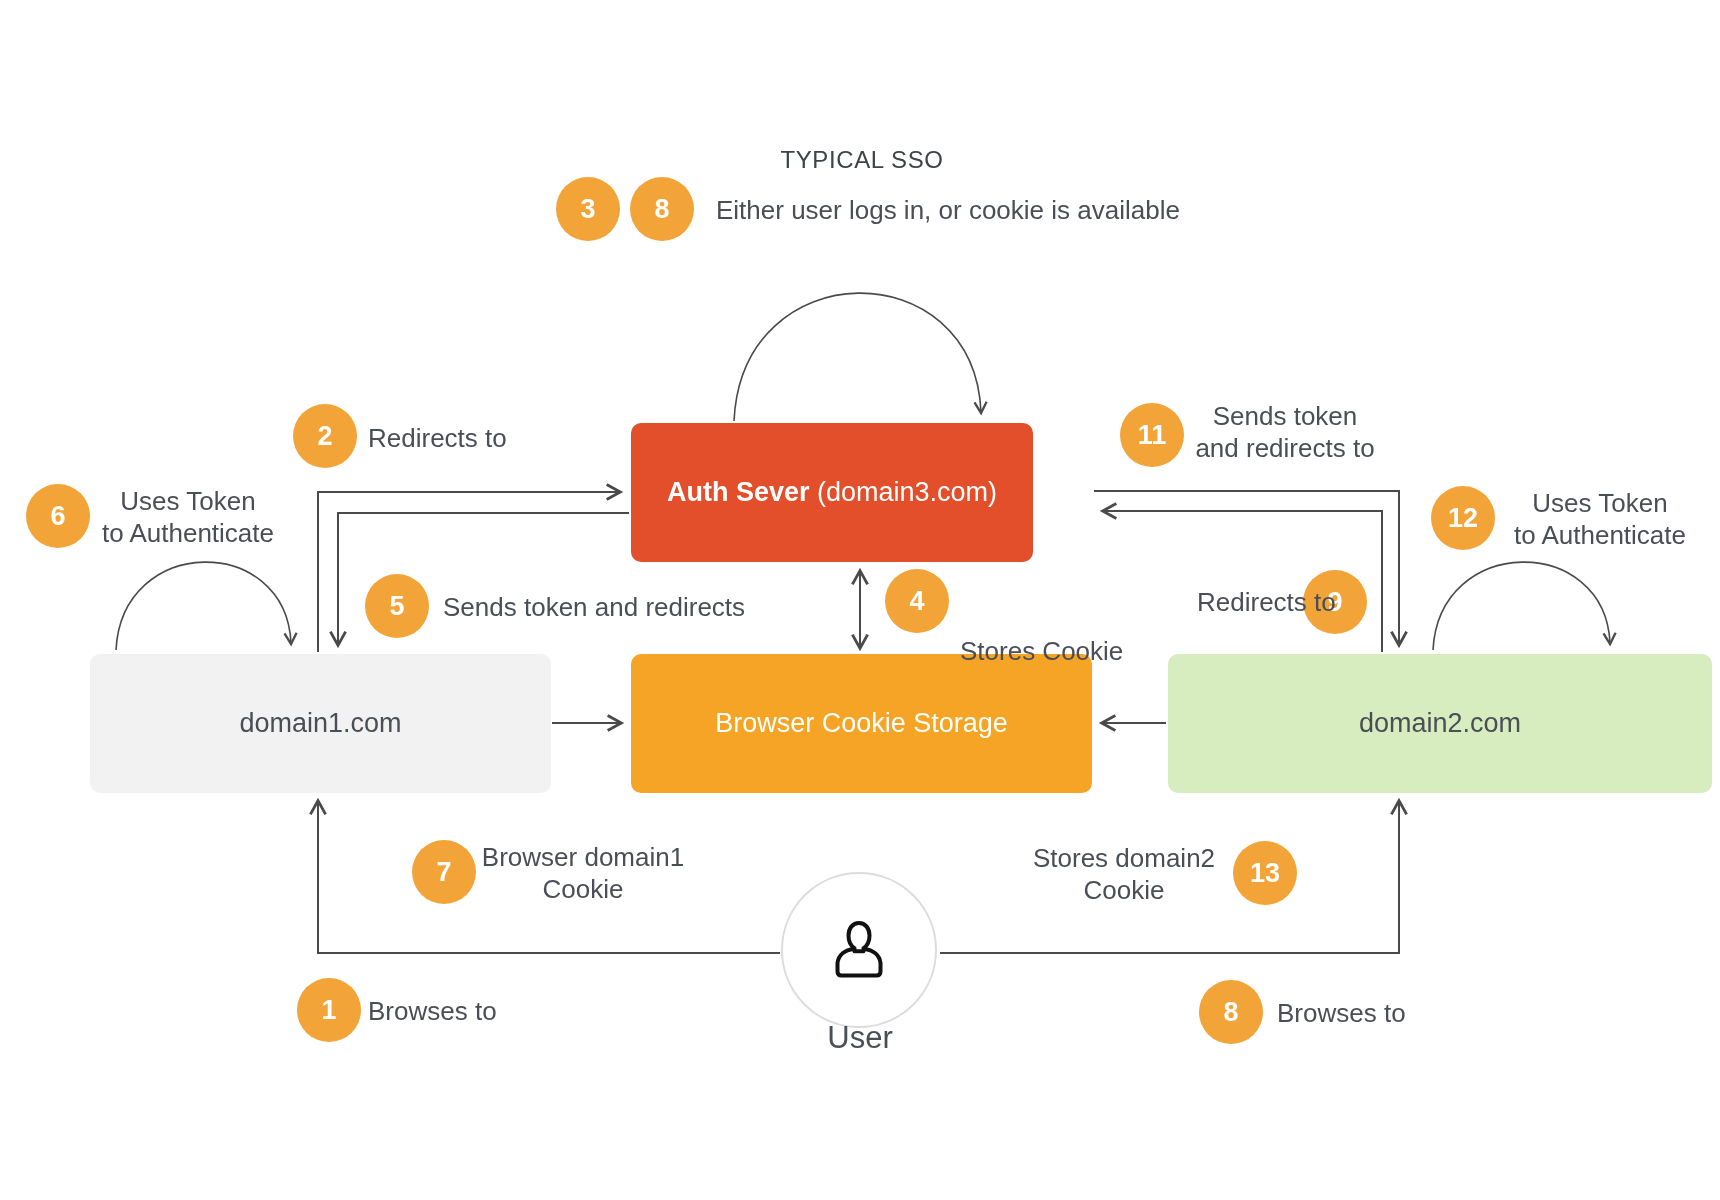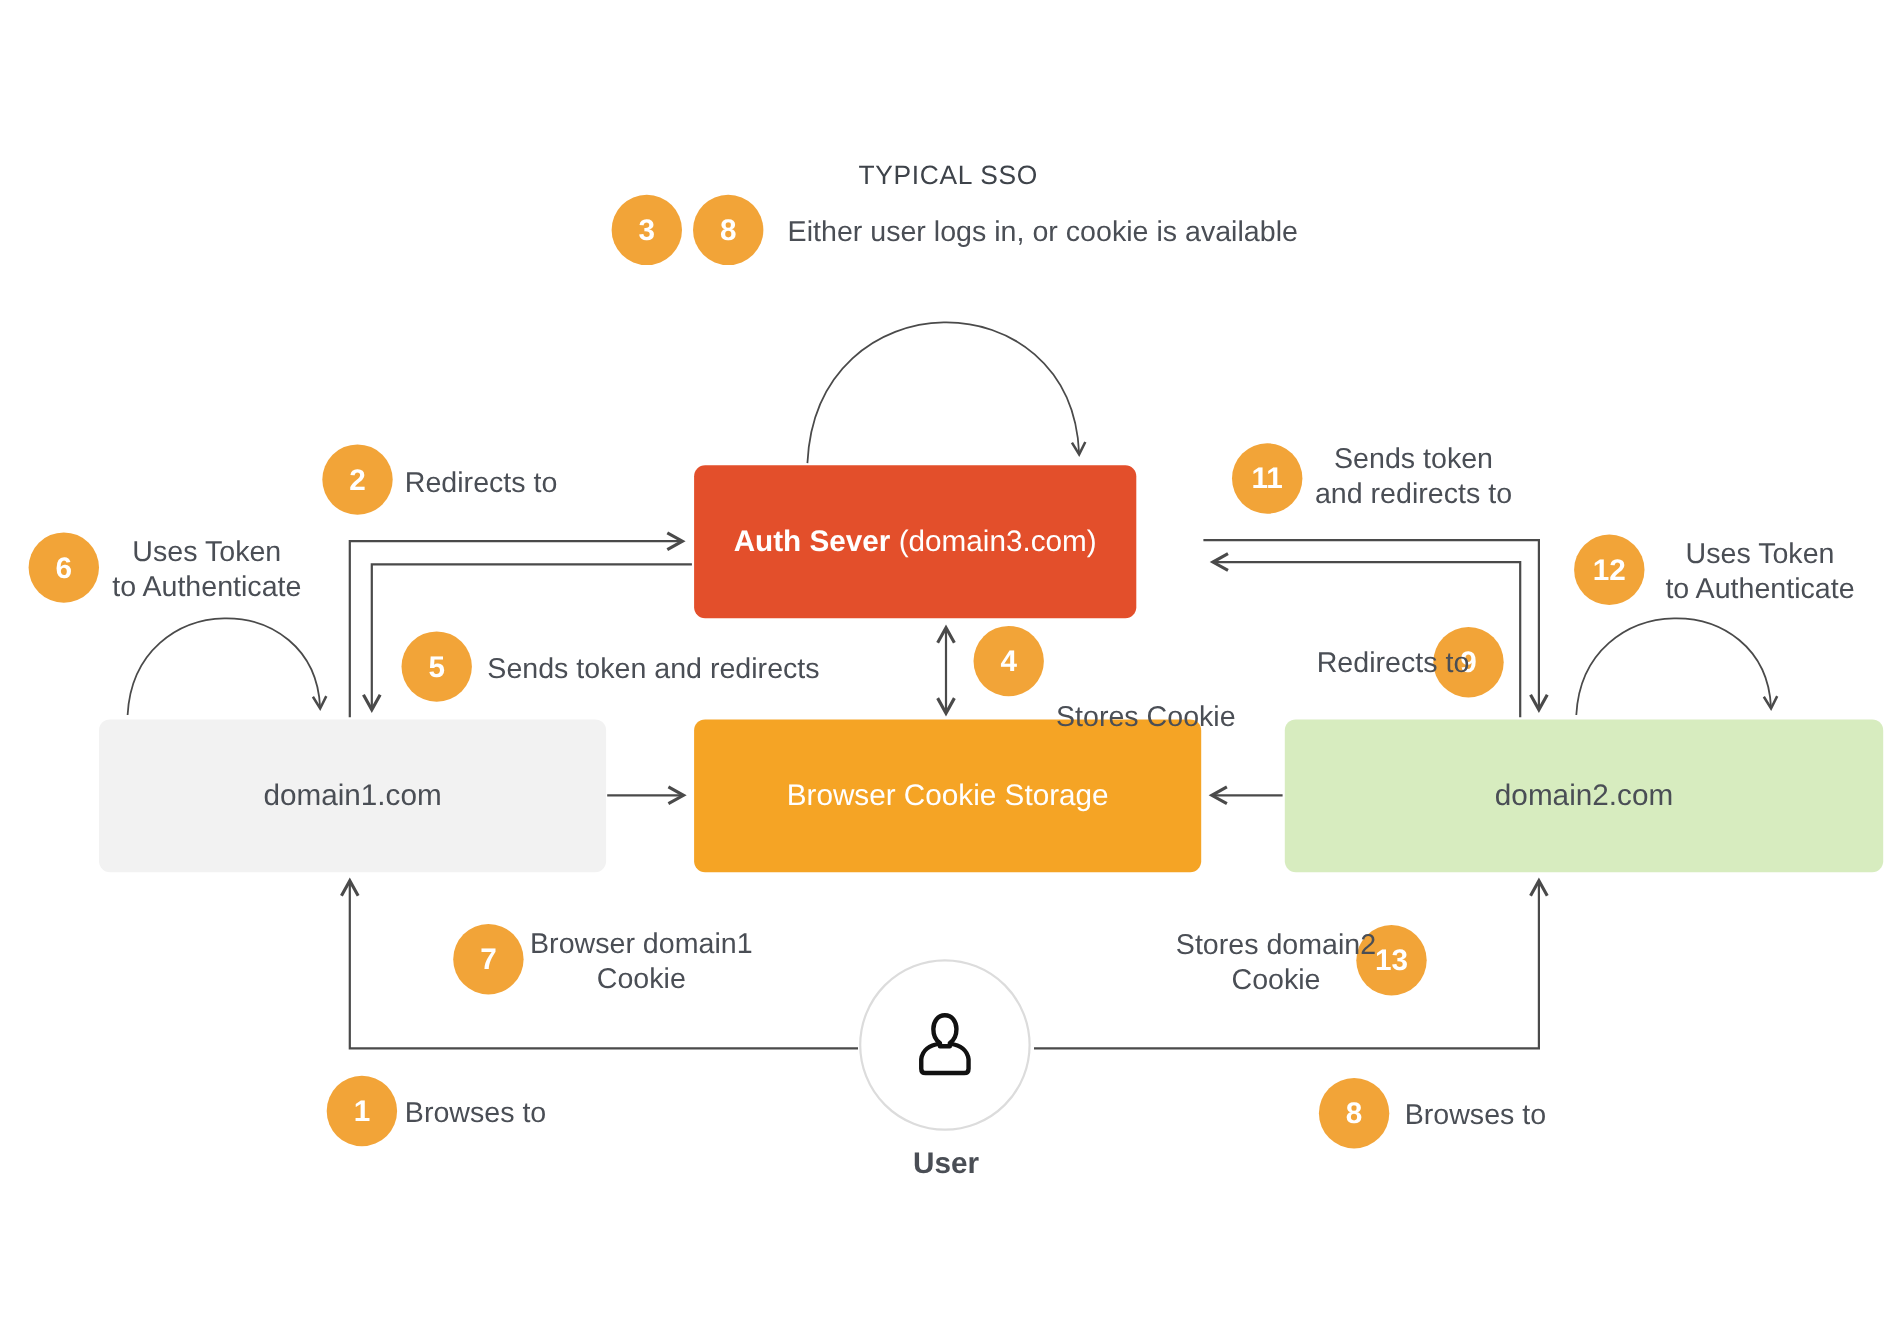--- a/index.html
+++ b/index.html
@@ -17,22 +17,22 @@
   .node.auth{left:631px;top:423px;width:402px;height:139px;background:var(--auth);color:#fff;text-align:center;}
   .node.bcs{left:631px;top:654px;width:461px;height:139px;background:var(--bcs);color:#fff;font-weight:normal;}
   .node.d1{left:90px;top:654px;width:461px;height:139px;background:var(--d1);color:var(--ink);}
   .node.d2{left:1168px;top:654px;width:544px;height:139px;background:var(--d2);color:var(--ink);}
   .badge{position:absolute;width:64px;height:64px;border-radius:50%;background:var(--badge);
          color:#fff;font-weight:bold;font-size:27px;display:flex;align-items:center;justify-content:center;}
   .lbl{position:absolute;font-size:26px;line-height:32px;color:var(--ink);white-space:nowrap;}
   .ctr{text-align:center;transform:translateX(-50%);}
   .user-circle{position:absolute;left:781px;top:872px;width:156px;height:156px;border-radius:50%;
                background:#fff;border:2px solid var(--circle);display:flex;align-items:center;justify-content:center;}
-  .user-label{position:absolute;left:860px;top:1042px;transform:translateX(-50%);
-              font-size:27px;font-weight:bold;color:var(--ink);}
+  .user-label{position:absolute;left:860px;top:1020px;transform:translateX(-50%);
+              font-size:31px;font-weight:normal;color:var(--ink);}
 </style>
 </head>
 <body>
 
 <svg class="wires" width="1720" height="1200" viewBox="0 0 1720 1200">
   <defs>
     <marker id="arr" viewBox="0 0 10 10" refX="7.5" refY="5" markerWidth="9.5" markerHeight="9.5" orient="auto-start-reverse">
       <path d="M1,1 L8.2,5 L1,9" fill="none" stroke="#4A4A4A" stroke-width="1.5"></path>
     </marker>
   </defs>
@@ -103,18 +103,18 @@
   <div>and redirects to</div>
 </div>
 <div class="lbl ctr" style="left:1600px;top:487px;">
   <div>Uses Token</div>
   <div>to Authenticate</div>
 </div>
 <div class="lbl ctr" style="left:583px;top:841px;">
   <div>Browser domain1</div>
   <div>Cookie</div>
 </div>
-<div class="lbl ctr" style="left:1160px;top:842px;">
+<div class="lbl ctr" style="left:1124px;top:842px;">
   <div>Stores domain2</div>
   <div>Cookie</div>
 </div>
 <div class="lbl" style="left:368px;top:995px;">Browses to</div>
 <div class="lbl" style="left:1277px;top:997px;">Browses to</div>
 
 </body></html>

